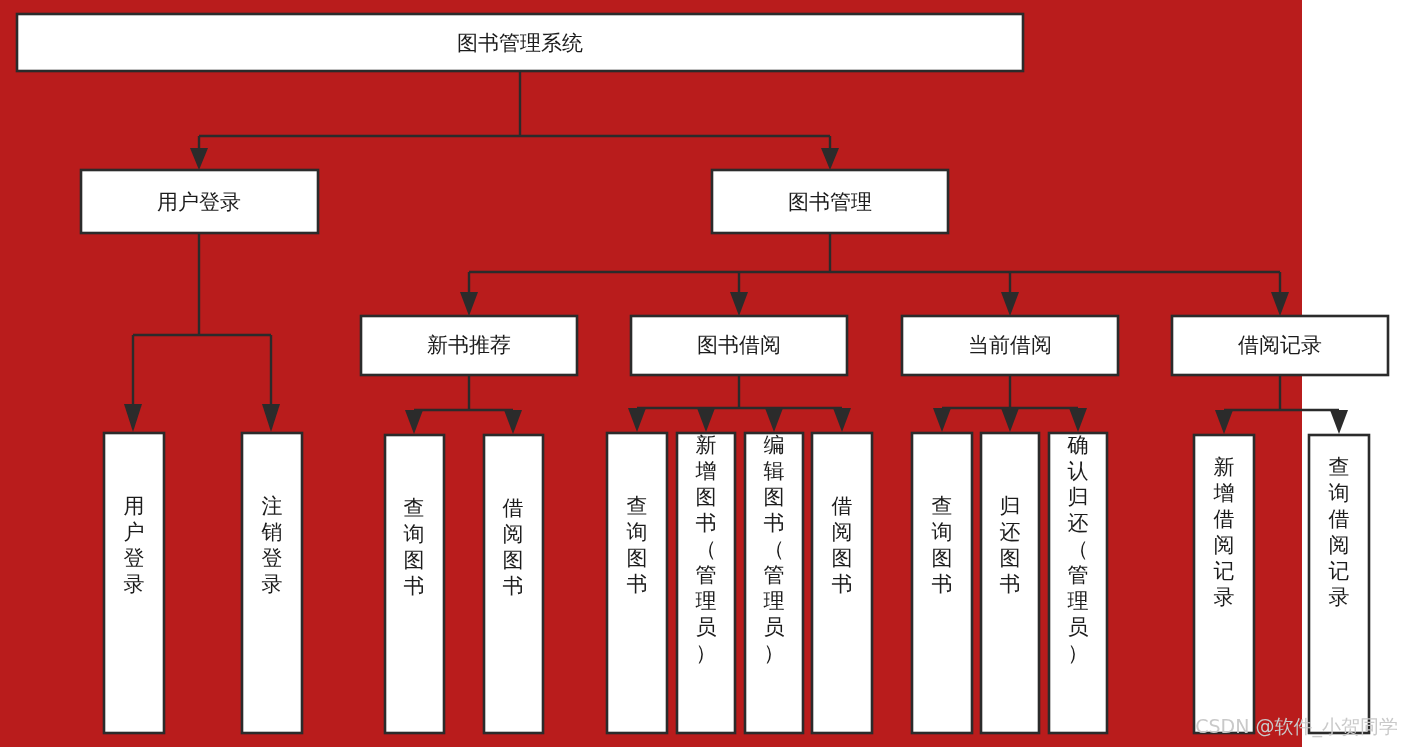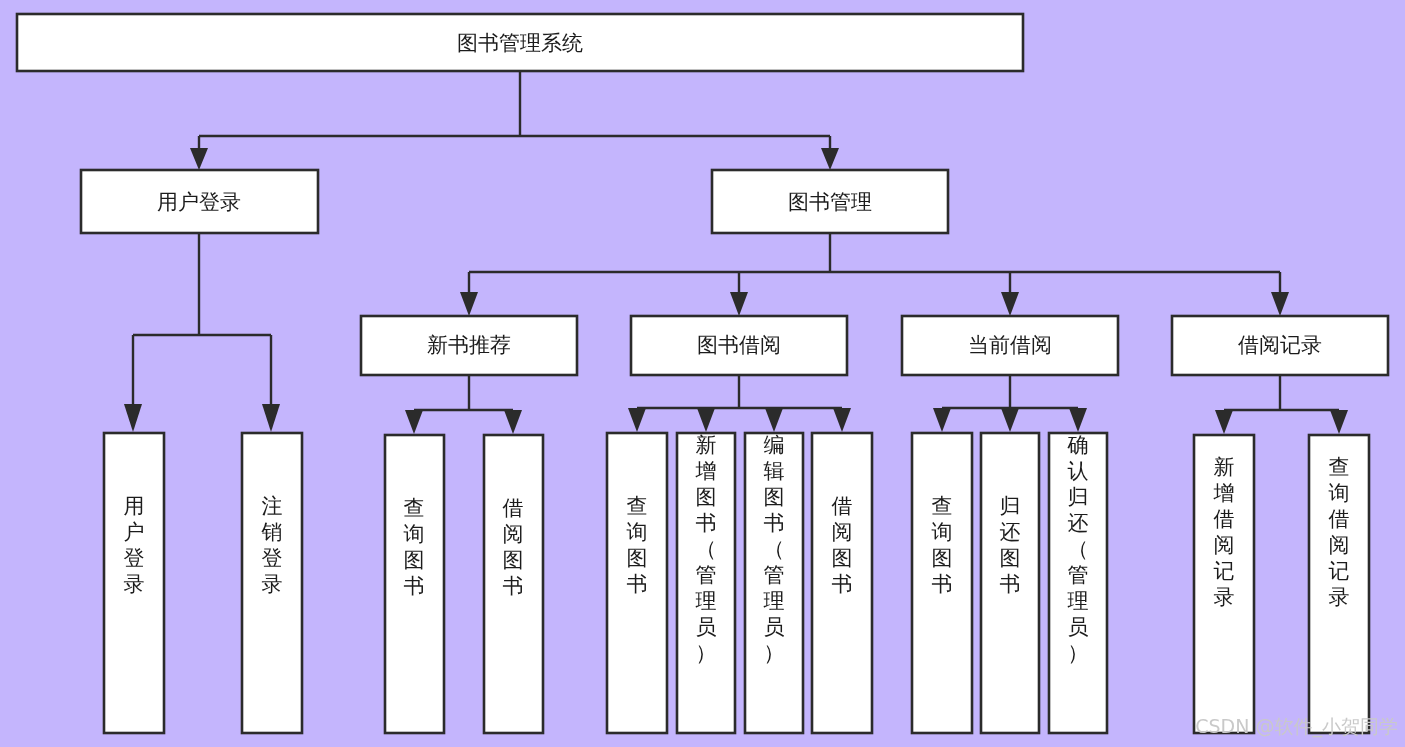--- a/index.html
+++ b/index.html
@@ -9,23 +9,23 @@
     background: #ffffff;
   }
   body {
     width: 1405px;
     height: 747px;
     overflow: hidden;
     font-family: "DejaVu Sans", "Liberation Sans", sans-serif;
   }
   #diagram-root {
     position: relative;
-    width: 1405px;
+    width: 1302px;
     height: 747px;
-    background: #c4b5fd;
+    background: #b91c1c;
   }
   svg.diagram-canvas {
     position: absolute;
     left: 0;
     top: 0;
     width: 1405px;
     height: 747px;
     display: block;
   }
   .node-box {

